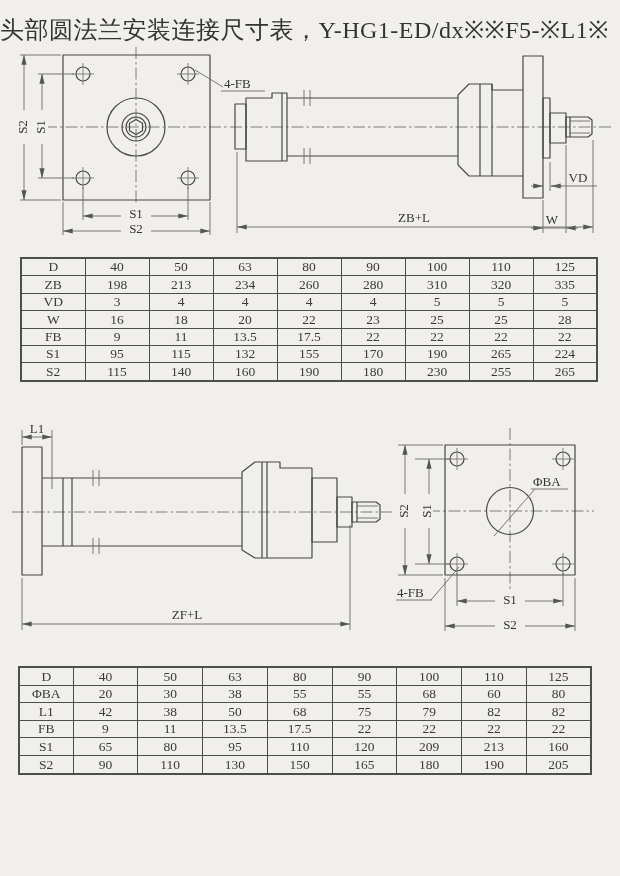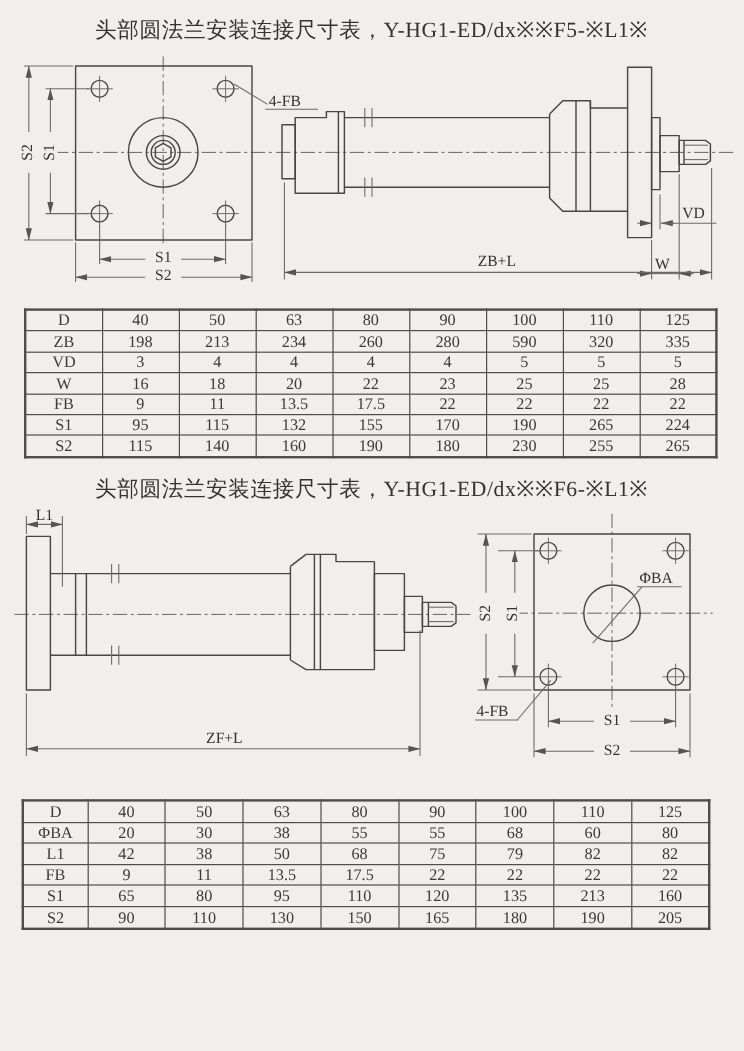--- a/index.html
+++ b/index.html
@@ -1,18 +1,18 @@
 <!DOCTYPE html>
 <html><head>
 <meta charset="utf-8">
 <style>
   html,body{margin:0;padding:0;background:#dcdad6;}
   .page{position:relative;width:620px;height:876px;background:#f1efec;overflow:hidden;
         font-family:"Liberation Serif","DejaVu Serif",serif;color:#3a3a3a;}
-  .title{position:absolute;left:0;width:540px;text-align:right;font-size:18px;
+  .title{position:absolute;left:0;width:540px;text-align:right;font-size:24px;
          letter-spacing:.5px;white-space:nowrap;color:#333;}
   #t1{top:12px;}
   #t2{top:394px;}
   svg{position:absolute;left:0;}
   .o{fill:none;stroke:#474747;stroke-width:1.2;stroke-linejoin:round;stroke-linecap:butt;}
   .d{fill:none;stroke:#6a6a6a;stroke-width:.9;}
   .c{fill:none;stroke:#5f5f5f;stroke-width:.8;stroke-dasharray:12 3 2.5 3;}
   .h{fill:none;stroke:#6a6a6a;stroke-width:.8;}
   .m{fill:#f1efec;stroke:none;}
   .t{font:13px "Liberation Serif","DejaVu Serif",serif;fill:#333;}
@@ -177,21 +177,21 @@
           <td>110</td>
           <td>125</td>
     </tr>
     <tr>
       <td>ZB</td>
       <td>198</td>
           <td>213</td>
           <td>234</td>
           <td>260</td>
           <td>280</td>
-          <td>590</td>
+          <td>310</td>
           <td>320</td>
           <td>335</td>
     </tr>
     <tr>
       <td>VD</td>
       <td>3</td>
           <td>4</td>
           <td>4</td>
           <td>4</td>
           <td>4</td>
@@ -239,21 +239,20 @@
           <td>160</td>
           <td>190</td>
           <td>180</td>
           <td>230</td>
           <td>255</td>
           <td>265</td>
     </tr>
   </tbody>
     </table>
 
-  <div class="title" id="t2">头部圆法兰安装连接尺寸表，Y-HG1-ED/dx※※F6-※L1※</div>
 
   <svg id="d2" style="top:420px" width="620" height="245" viewBox="0 420 620 245">
     <defs>
       <marker id="ar2" viewBox="0 0 10 6" markerWidth="10" markerHeight="6" refX="9.7" refY="3" orient="auto-start-reverse" markerUnits="userSpaceOnUse">
         <path d="M10,3 L0,0.4 L0,5.6 Z" fill="#555"></path>
       </marker>
     </defs>
 
     <g>
       <line class="c" x1="12" y1="512" x2="392" y2="512"></line>
@@ -418,21 +417,21 @@
           <td>22</td>
           <td>22</td>
     </tr>
     <tr>
       <td>S1</td>
       <td>65</td>
           <td>80</td>
           <td>95</td>
           <td>110</td>
           <td>120</td>
-          <td>135</td>
+          <td>209</td>
           <td>213</td>
           <td>160</td>
     </tr>
     <tr>
       <td>S2</td>
       <td>90</td>
           <td>110</td>
           <td>130</td>
           <td>150</td>
           <td>165</td>

